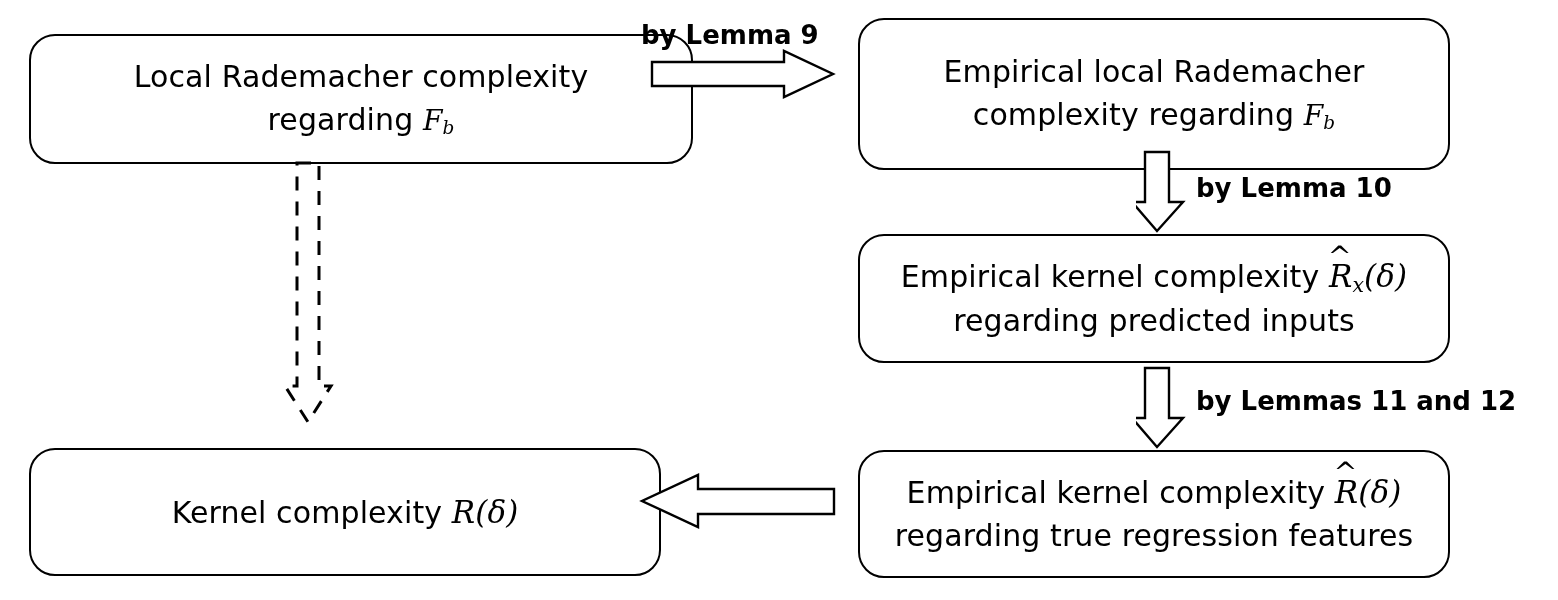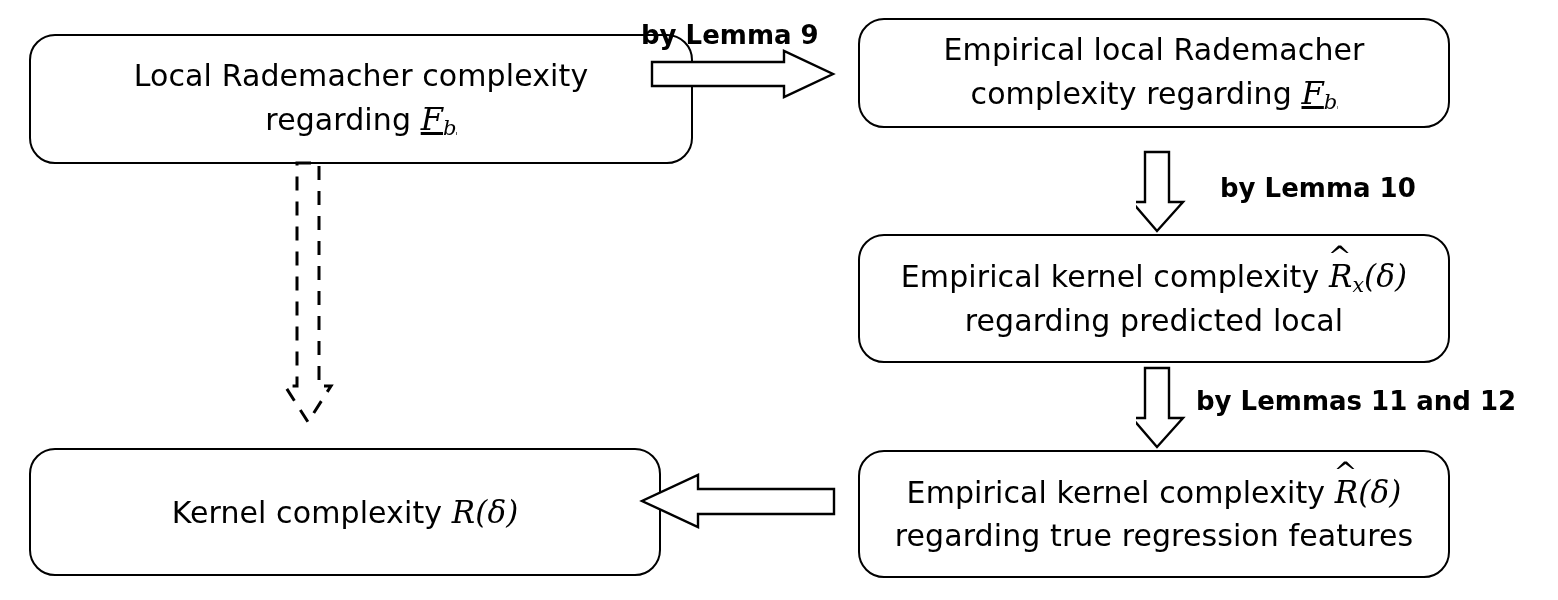--- a/index.html
+++ b/index.html
@@ -60,42 +60,41 @@
     left: 50%;
     top: -0.60em;
     transform: translateX(-54%);
     font-style: normal;
     font-size: 0.92em;
     font-family: "DejaVu Serif", "Liberation Serif", serif;
   }
   .cal-f {
     font-family: "DejaVu Serif", "Liberation Serif", serif;
     font-style: italic;
-    font-size: 32px;
-    text-decoration: underline;
+    font-size: 28px;
   }
 
   
   #node-local-rademacher      { left: 29px;  top: 18px;  width: 664px; height: 130px; margin-top: 16px; }
-  #node-empirical-local-rad   { left: 858px; top: 18px;  width: 592px; height: 110px; }
+  #node-empirical-local-rad   { left: 858px; top: 18px;  width: 592px; height: 152px; }
   #node-emp-kernel-x          { left: 858px; top: 234px; width: 592px; height: 129px; }
   #node-emp-kernel-true       { left: 858px; top: 450px; width: 592px; height: 128px; }
   #node-kernel-complexity     { left: 29px;  top: 448px; width: 632px; height: 128px; }
 
   
   .arrow-label {
     position: absolute;
     font-family: "DejaVu Sans", "Liberation Sans", sans-serif;
     font-size: 26px;
     font-weight: bold;
     white-space: nowrap;
     color: #000000;
   }
   #label-lemma9        { left: 641px;  top: 20px;  }
-  #label-lemma10       { left: 1196px; top: 173px; margin-left: 24px; }
+  #label-lemma10       { left: 1196px; top: 173px; }
   #label-lemma11-12    { left: 1196px; top: 386px; text-align: right; }
   #label-lemma13       { left: 643px;  top: 437px; }
 
   .arrow-holder { position: absolute; }
   #arrow-right-lemma9  { left: 650px;  top: 48px;  width: 186px; height: 52px; }
   #arrow-down-lemma10  { left: 1136px; top: 150px; width: 62px;  height: 84px; }
   #arrow-down-lemma11  { left: 1136px; top: 366px; width: 62px;  height: 84px; }
   #arrow-left-lemma13  { left: 636px;  top: 470px; width: 200px; height: 62px; }
   #arrow-dashed-down   { left: 276px;  top: 160px; width: 64px;  height: 268px; }
 </style>
@@ -106,21 +105,21 @@
 
   <div class="node" id="node-local-rademacher">
     <div class="node-text"><span>Local Rademacher complexity</span><br><span>regarding </span><span class="cal-f"><span>F</span><span class="math-sub">b</span></span></div>
   </div>
 
   <div class="node" id="node-empirical-local-rad">
     <div class="node-text"><span>Empirical local Rademacher</span><br><span>complexity regarding </span><span class="cal-f"><span>F</span><span class="math-sub">b</span></span></div>
   </div>
 
   <div class="node" id="node-emp-kernel-x">
-    <div class="node-text"><span>Empirical kernel complexity </span><span class="math"><span class="hat-wrap"><span class="hat">^</span><span>R</span></span><span class="math-sub">x</span><span>(δ)</span></span><br><span>regarding predicted local</span></div>
+    <div class="node-text"><span>Empirical kernel complexity </span><span class="math"><span class="hat-wrap"><span class="hat">^</span><span>R</span></span><span class="math-sub">x</span><span>(δ)</span></span><br><span>regarding predicted inputs</span></div>
   </div>
 
   <div class="node" id="node-emp-kernel-true">
     <div class="node-text"><span>Empirical kernel complexity </span><span class="math"><span class="hat-wrap"><span class="hat">^</span><span>R</span></span><span>(δ)</span></span><br><span>regarding true regression features</span></div>
   </div>
 
   <div class="node" id="node-kernel-complexity">
     <div class="node-text"><span>Kernel complexity </span><span class="math"><span>R</span><span>(δ)</span></span></div>
   </div>
 

